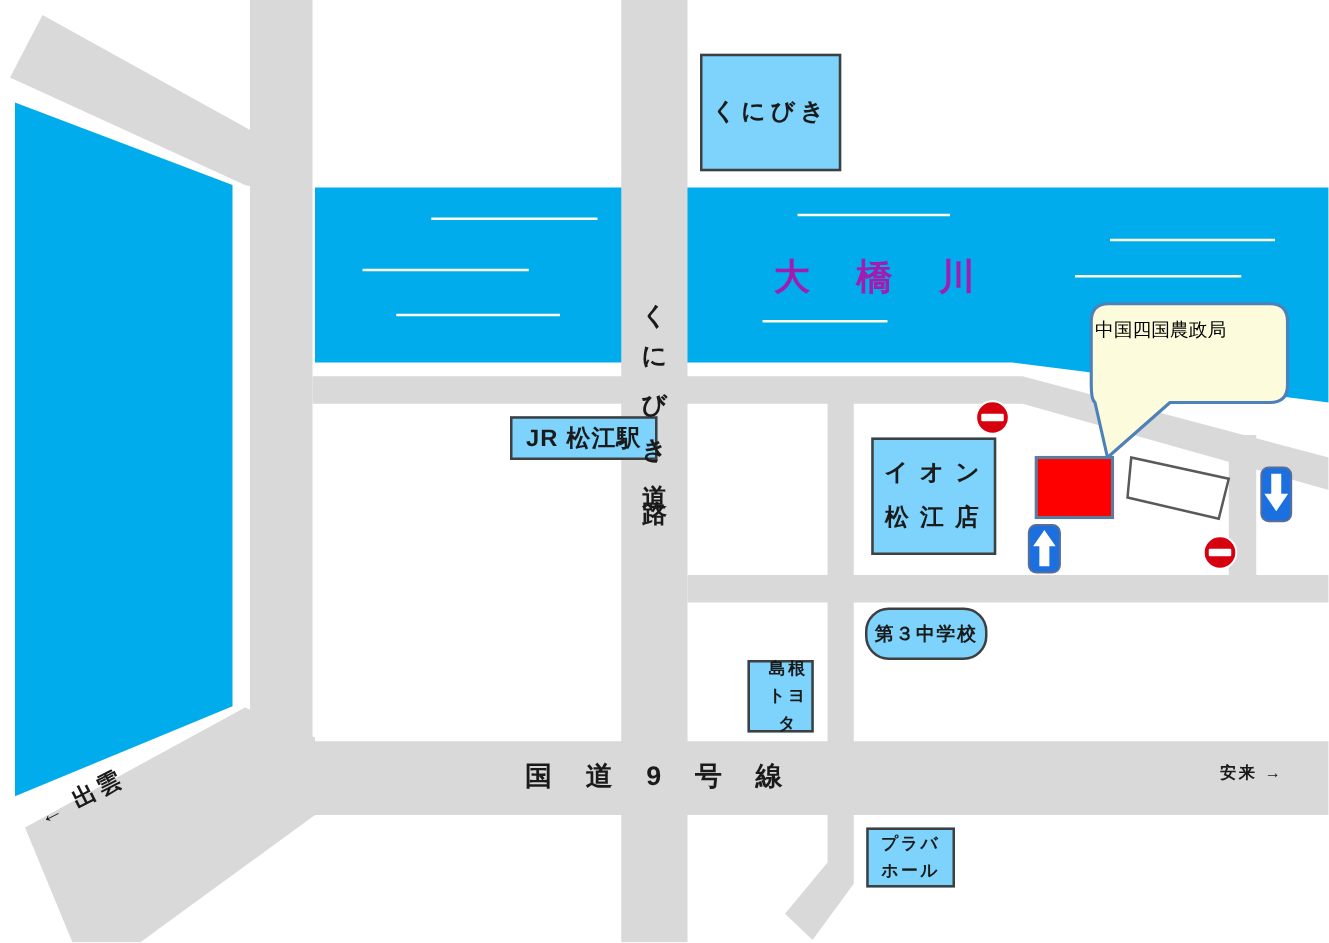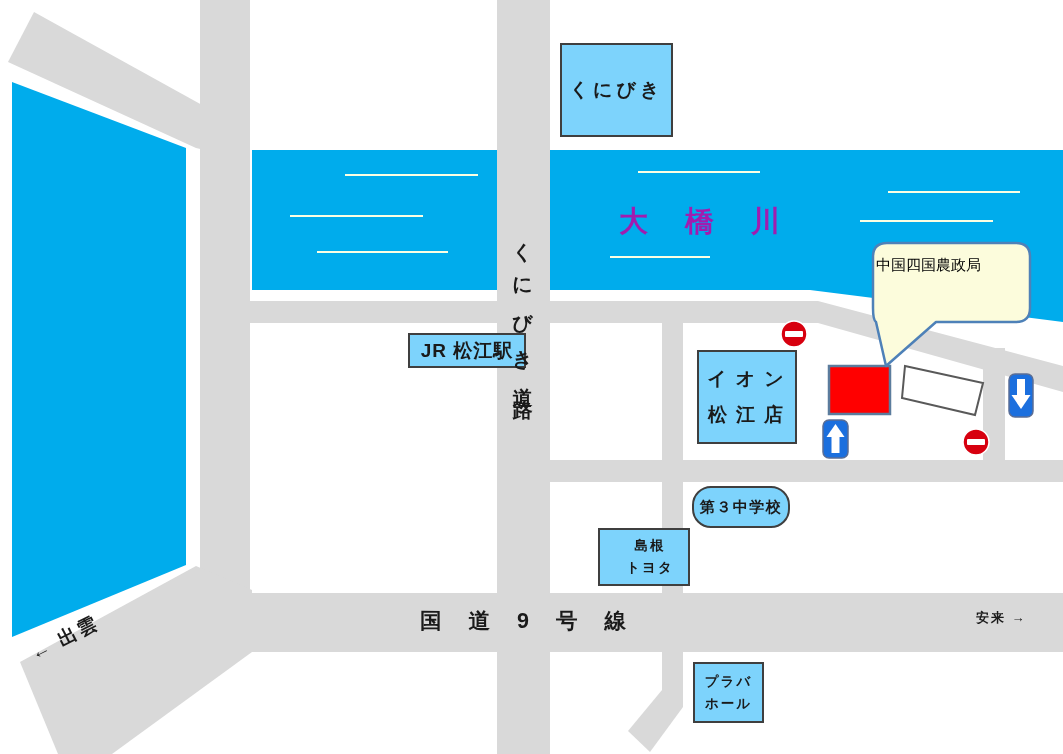--- a/index.html
+++ b/index.html
@@ -103,26 +103,26 @@
 
   <div class="map-box" style="left:697px;top:350px;width:100px;height:94px;text-align:center;">
     <div class="aeon-line">イオン</div>
     <div class="aeon-line">松江店</div>
   </div>
 
   <div class="map-box" style="left:692px;top:486px;width:98px;height:42px;border-radius:19px;">
     <div class="daisan-label">第３中学校</div>
   </div>
 
-  <div class="map-box" style="left:598px;top:528px;width:92px;height:58px;border-width:2px;padding-left:12px;">
+  <div class="map-box" style="left:598px;top:528px;width:53px;height:58px;border-width:2px;padding-left:12px;">
     <div class="small-line">島根</div>
     <div class="small-line">トヨタ</div>
   </div>
 
-  <div class="map-box" style="left:693px;top:662px;width:71px;height:61px;border-width:2px;">
+  <div class="map-box" style="left:693px;top:662px;width:71px;height:48px;border-width:2px;justify-content:space-between;">
     <div class="small-line">プラバ</div>
     <div class="small-line">ホール</div>
   </div>
 
   <div class="lbl river-label">大橋川</div>
 
   <div class="lbl kunibiki-road-label">くにびき道路</div>
 
   <div class="lbl route9-label">国道9号線</div>
 

